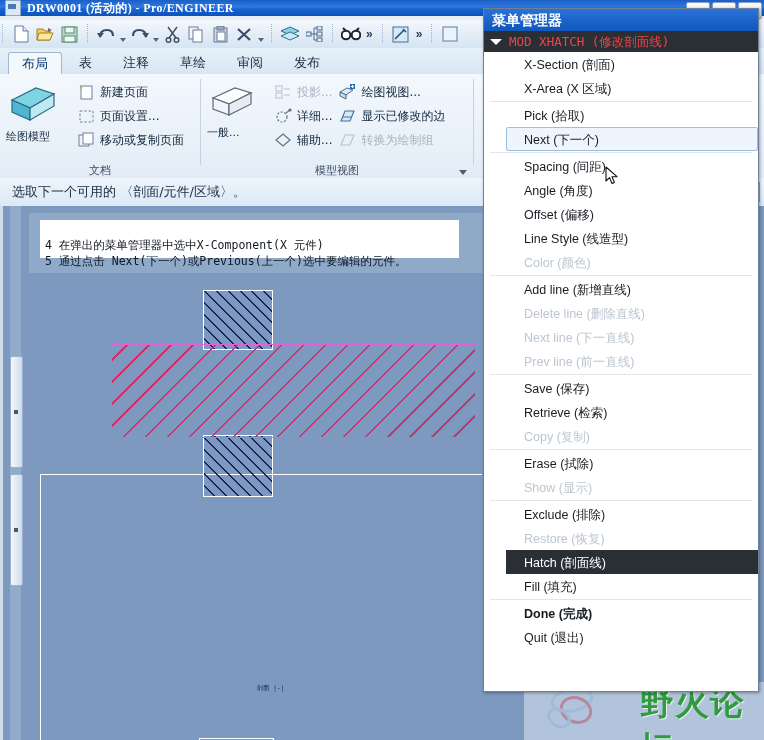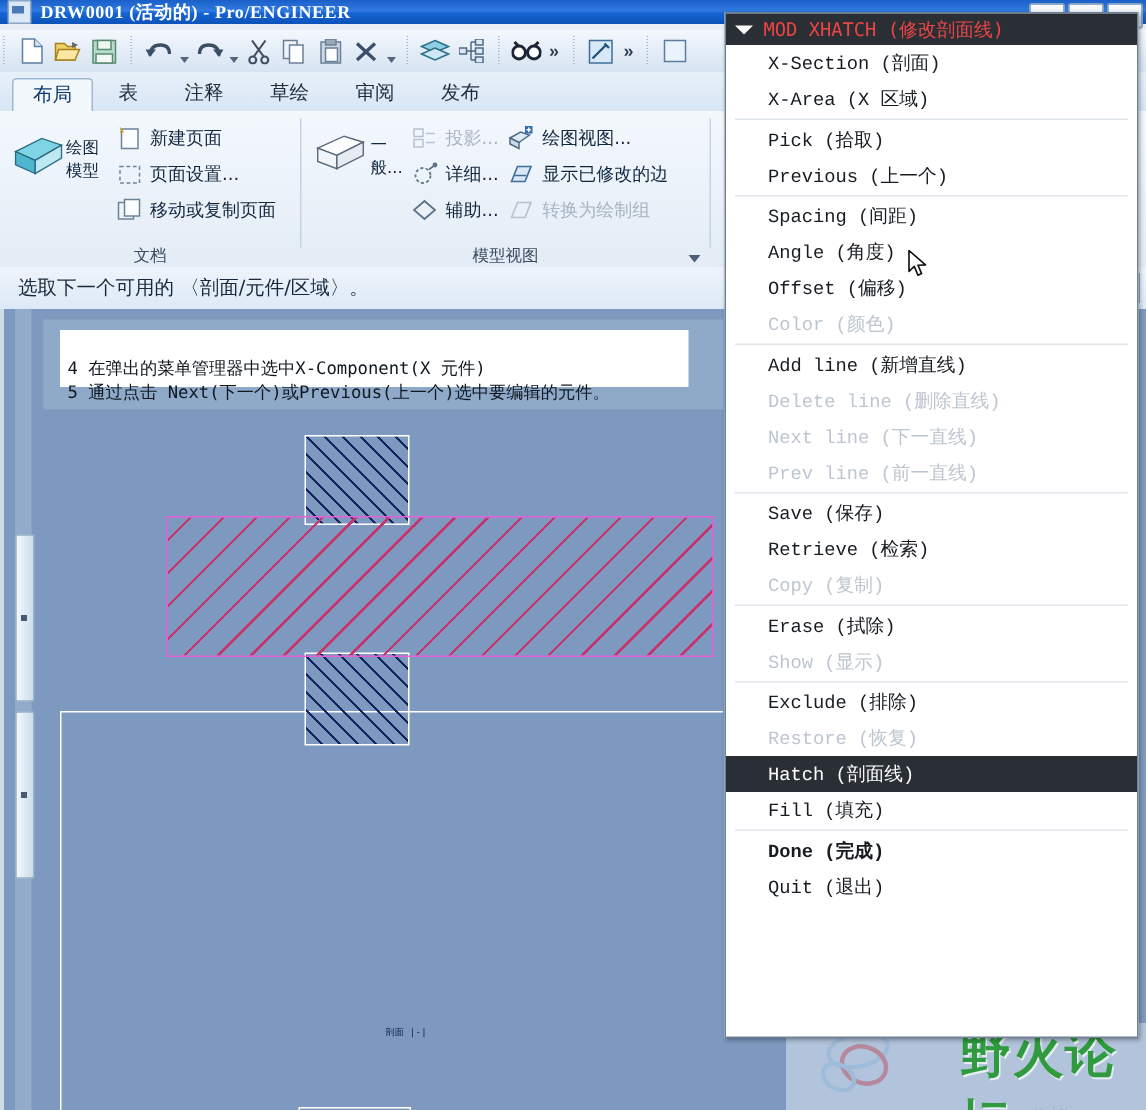--- a/index.html
+++ b/index.html
@@ -73,21 +73,21 @@
     background:linear-gradient(to bottom,#f3f8fd,#e3ecf6);
     border-bottom:1px solid #a8bed6;display:flex;
   }
   .rpanel{position:relative;height:100%;display:flex;flex-direction:column;}
   .rpanel .rbody{flex:1;display:flex;align-items:flex-start;padding:4px 6px 0 6px;}
   .rpanel .rtitle{
     height:15px;line-height:15px;text-align:center;font-size:11px;color:#3c4c60;
     font-family:"DejaVu Sans",sans-serif;
   }
   .rdiv{width:1px;height:86px;margin-top:5px;background:#c3d3e4;}
-  .bigbtn{width:70px;display:flex;flex-direction:row;align-items:center;padding-top:4px;}
+  .bigbtn{width:70px;display:flex;flex-direction:column;padding-top:4px;}
   .bigbtn .lbl{font-size:11px;color:#13283f;margin-top:3px;font-family:"DejaVu Sans",sans-serif;}
   .smallcol{display:flex;flex-direction:column;justify-content:flex-start;padding-top:2px;}
   .smbtn{display:flex;align-items:center;height:24px;padding:0 5px 0 2px;white-space:nowrap;}
   .smbtn .ico{width:17px;height:17px;margin-right:5px;flex:0 0 auto;}
   .smbtn .lbl{font-size:12px;color:#12273e;font-family:"DejaVu Sans",sans-serif;}
   .smbtn.disabled .lbl{color:#a8b4c2;}
   .rmore{position:absolute;right:5px;bottom:1px;width:10px;height:10px;}
   .rmore:after{content:"";position:absolute;left:1px;top:3px;
     border-left:4px solid transparent;border-right:4px solid transparent;border-top:5px solid #4d5f76;}
 
@@ -171,23 +171,23 @@
   }
   #mm-head{
     height:21px;line-height:21px;background:#2a2f36;color:#ef4444;
     font-size:12.5px;display:flex;align-items:center;padding-left:6px;
     font-family:"DejaVu Sans Mono","Liberation Mono",monospace;
   }
   #mm-head .tri{width:0;height:0;border-left:6px solid transparent;border-right:6px solid transparent;
     border-top:6px solid #ffffff;margin-right:7px;}
   #mm-list{position:relative;}
   .mi{
-    height:24px;line-height:24px;padding-left:27px;font-size:12.5px;color:#171c22;
-    font-family:Liberation Mono, monospace;white-space:nowrap;
-    box-sizing:border-box;border:1px solid transparent;
+    height:24px;line-height:24px;padding-left:17px;font-size:12.5px;color:#171c22;
+    font-family:Liberation Sans, sans-serif;white-space:nowrap;
+    box-sizing:border-box;border:1px solid transparent;margin-left:22px;
   }
   .mi.sel{background:#2a2f36;color:#ffffff;}
   .mi.hover{background:#eef5fc;border:1px solid #9dc0e0;border-radius:2px;}
   .mi.disabled{color:#bdc6d0;}
   .mi.bold{font-weight:bold;}
   .msep{height:1px;background:#dfe5eb;margin:1px 6px;}
 
   
   #cursor{position:absolute;left:605px;top:166px;width:14px;height:20px;pointer-events:none;}
 </style>
@@ -492,34 +492,36 @@
     <svg id="wm-ring" viewBox="0 0 58 50">
       <ellipse cx="30" cy="16" rx="20" ry="11" fill="none" stroke="#8fb7d8" stroke-width="3" transform="rotate(-12 30 16)"></ellipse>
       <ellipse cx="34" cy="26" rx="15" ry="12" fill="none" stroke="#b85a6b" stroke-width="3" transform="rotate(20 34 26)"></ellipse>
       <ellipse cx="17" cy="34" rx="11" ry="8" fill="none" stroke="#8fb7d8" stroke-width="3" transform="rotate(30 17 34)"></ellipse>
     </svg>
     <div id="wm-cn">野火论坛</div>
     <div id="wm-url">www.proewildfire.cn</div>
   </div>
 
   <div id="menumgr">
+    <div id="mm-title">菜单管理器</div>
     <div id="mm-head">
       <span class="tri"></span>
       <span>MOD XHATCH  (修改剖面线)</span>
     </div>
     <div id="mm-list">
         <div class="mi">X-Section (剖面)</div>
         <div class="mi">X-Area (X 区域)</div>
         <div class="msep"></div>
         <div class="mi">Pick (拾取)</div>
-        <div class="mi">Previous  (上一个)</div>
+        <div class="mi hover">Next  (下一个)</div>
         <div class="msep"></div>
         <div class="mi">Spacing (间距)</div>
         <div class="mi">Angle (角度)</div>
         <div class="mi">Offset (偏移)</div>
+        <div class="mi">Line Style (线造型)</div>
         <div class="mi disabled">Color (颜色)</div>
         <div class="msep"></div>
         <div class="mi">Add line (新增直线)</div>
         <div class="mi disabled">Delete line (删除直线)</div>
         <div class="mi disabled">Next line (下一直线)</div>
         <div class="mi disabled">Prev line (前一直线)</div>
         <div class="msep"></div>
         <div class="mi">Save (保存)</div>
         <div class="mi">Retrieve (检索)</div>
         <div class="mi disabled">Copy (复制)</div>

